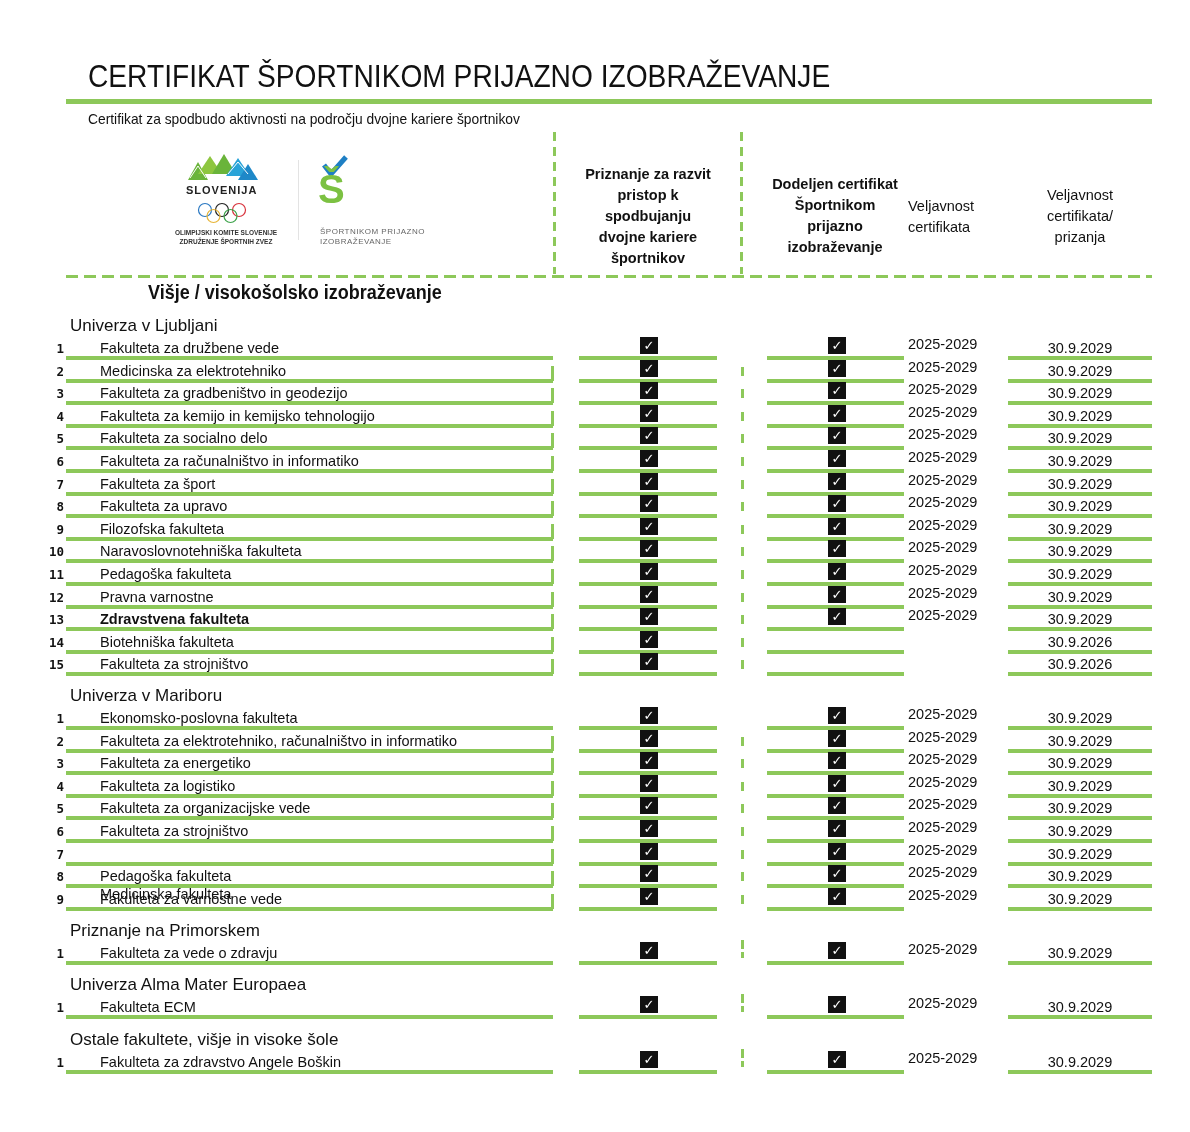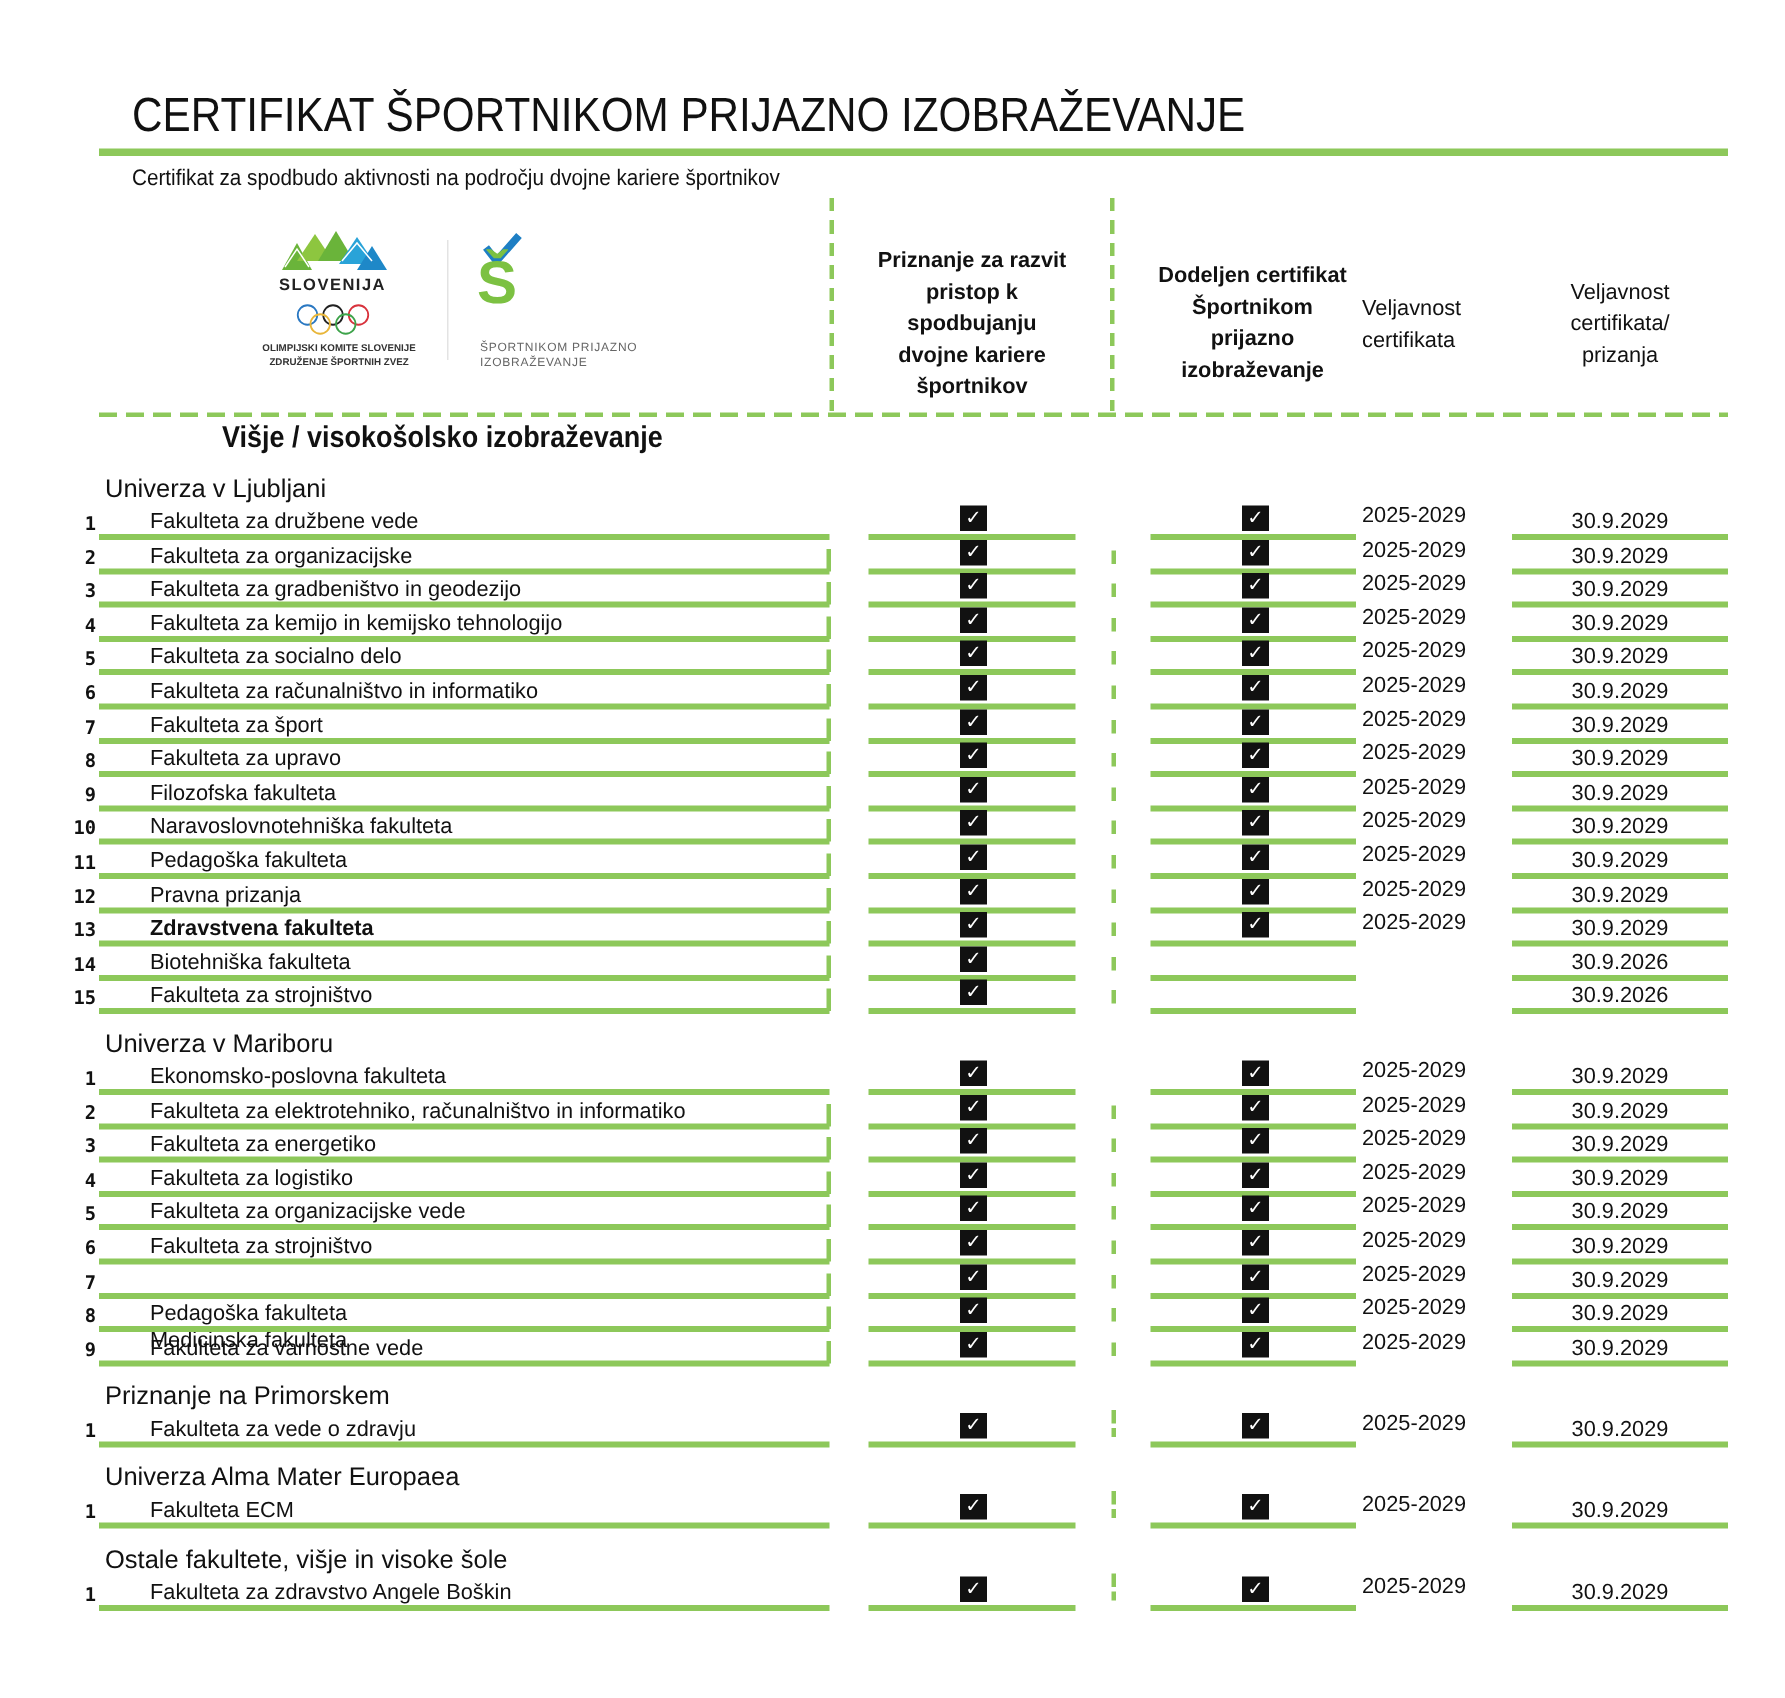--- a/index.html
+++ b/index.html
@@ -96,21 +96,21 @@
     <div class="abs fac" style="top:340px;">Fakulteta za družbene vede</div>
     <div class="abs line" style="left:66px;top:356px;width:487px;"></div>
     <div class="abs line" style="left:579px;top:356px;width:138px;"></div>
     <div class="abs line" style="left:767px;top:356px;width:137px;"></div>
     <div class="abs line" style="left:1008px;top:356px;width:144px;"></div>
     <div class="abs chk" style="left:640px;top:337px;">✓</div>
     <div class="abs chk" style="left:828px;top:337px;">✓</div>
     <div class="abs years" style="top:336px;">2025-2029</div>
     <div class="abs date" style="top:340px;">30.9.2029</div>
     <div class="abs num" style="top:363.6px;">2</div>
-    <div class="abs fac" style="top:362.6px;">Fakulteta za organizacijske</div>
+    <div class="abs fac" style="top:362.6px;">Medicinska za elektrotehniko</div>
     <div class="abs line" style="left:66px;top:378.6px;width:487px;"></div>
     <div class="abs line" style="left:579px;top:378.6px;width:138px;"></div>
     <div class="abs line" style="left:767px;top:378.6px;width:137px;"></div>
     <div class="abs line" style="left:1008px;top:378.6px;width:144px;"></div>
     <div class="abs tick" style="left:551px;top:365.6px;height:15px;"></div>
     <div class="abs tick" style="left:741px;top:366.6px;"></div>
     <div class="abs chk" style="left:640px;top:359.6px;">✓</div>
     <div class="abs chk" style="left:828px;top:359.6px;">✓</div>
     <div class="abs years" style="top:358.6px;">2025-2029</div>
     <div class="abs date" style="top:362.6px;">30.9.2029</div>
@@ -216,21 +216,21 @@
     <div class="abs line" style="left:579px;top:582px;width:138px;"></div>
     <div class="abs line" style="left:767px;top:582px;width:137px;"></div>
     <div class="abs line" style="left:1008px;top:582px;width:144px;"></div>
     <div class="abs tick" style="left:551px;top:569px;height:15px;"></div>
     <div class="abs tick" style="left:741px;top:570px;"></div>
     <div class="abs chk" style="left:640px;top:563px;">✓</div>
     <div class="abs chk" style="left:828px;top:563px;">✓</div>
     <div class="abs years" style="top:562px;">2025-2029</div>
     <div class="abs date" style="top:566px;">30.9.2029</div>
     <div class="abs num" style="top:589.6px;">12</div>
-    <div class="abs fac" style="top:588.6px;">Pravna prizanja</div>
+    <div class="abs fac" style="top:588.6px;">Pravna varnostne</div>
     <div class="abs line" style="left:66px;top:604.6px;width:487px;"></div>
     <div class="abs line" style="left:579px;top:604.6px;width:138px;"></div>
     <div class="abs line" style="left:767px;top:604.6px;width:137px;"></div>
     <div class="abs line" style="left:1008px;top:604.6px;width:144px;"></div>
     <div class="abs tick" style="left:551px;top:591.6px;height:15px;"></div>
     <div class="abs tick" style="left:741px;top:592.6px;"></div>
     <div class="abs chk" style="left:640px;top:585.6px;">✓</div>
     <div class="abs chk" style="left:828px;top:585.6px;">✓</div>
     <div class="abs years" style="top:584.6px;">2025-2029</div>
     <div class="abs date" style="top:588.6px;">30.9.2029</div>

